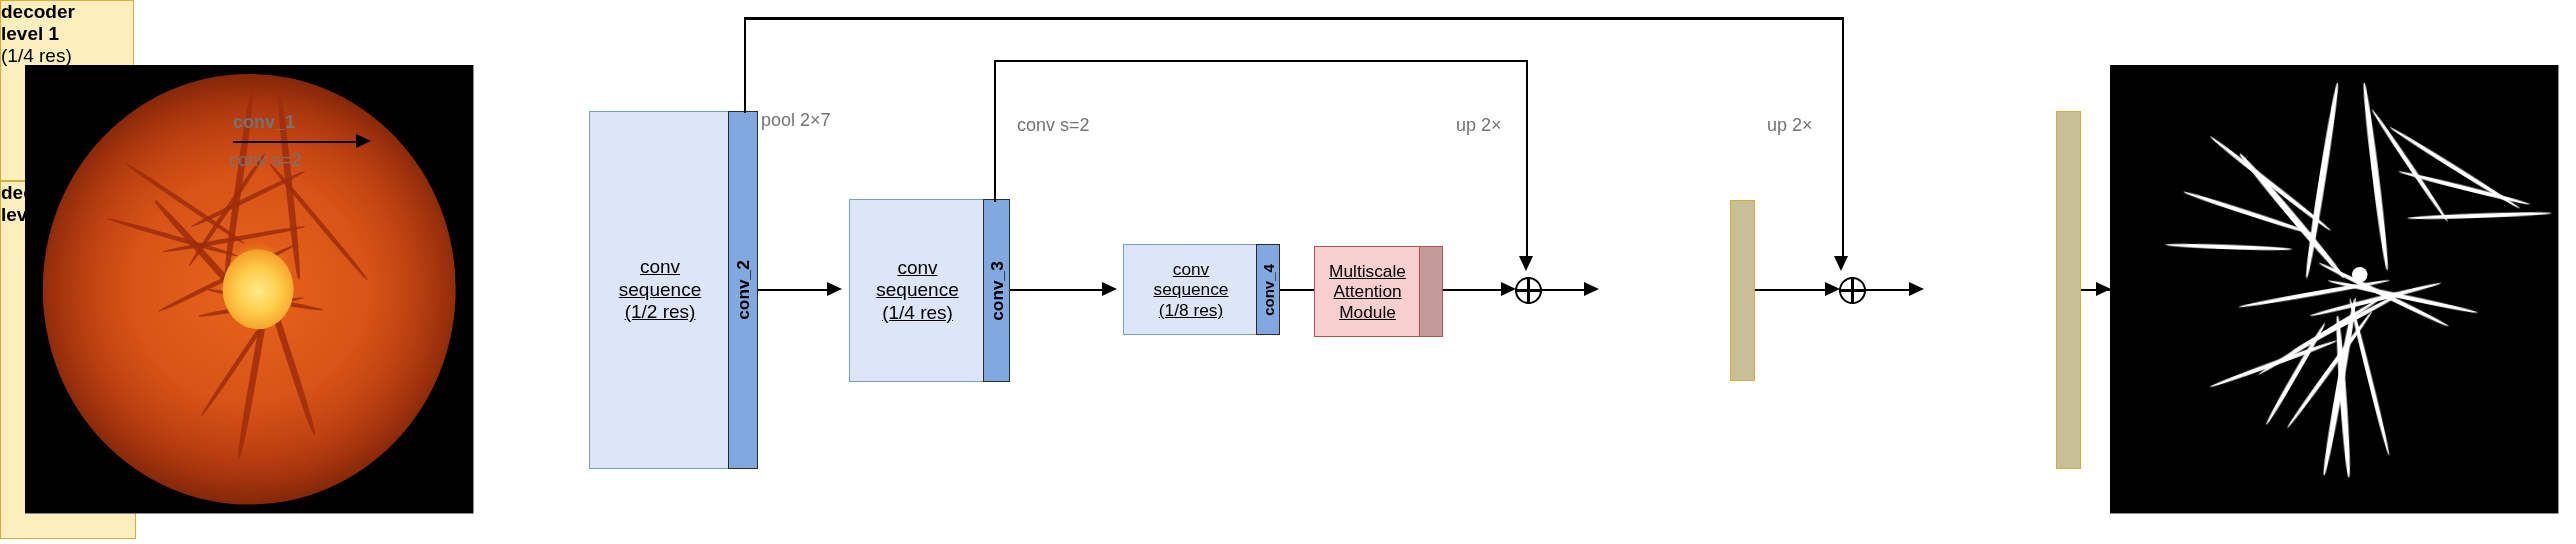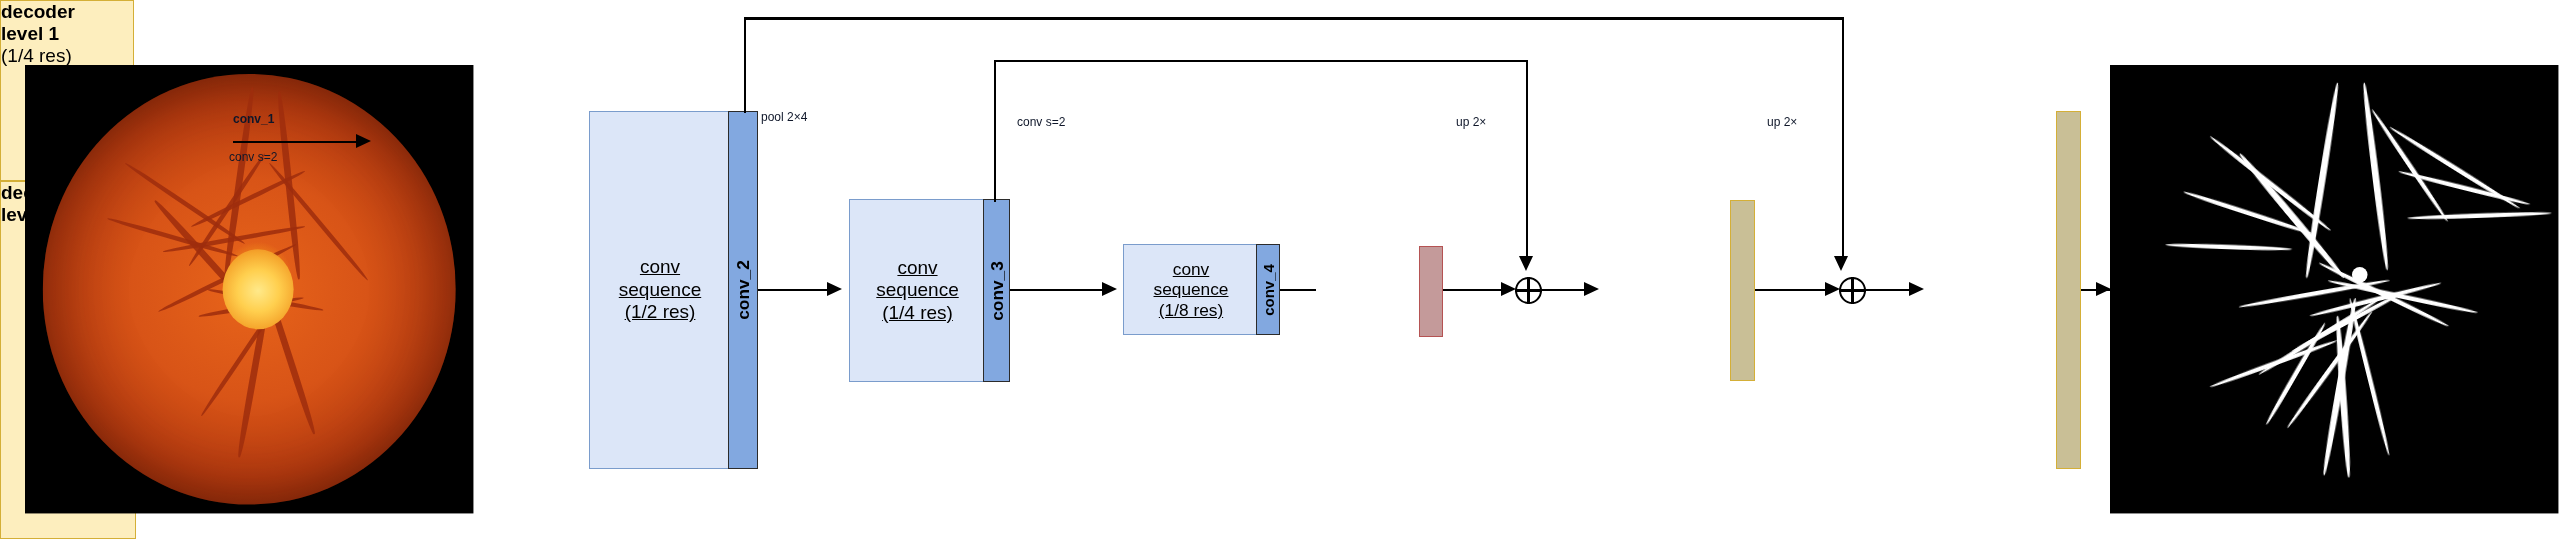--- a/index.html
+++ b/index.html
@@ -113,22 +113,22 @@
     white-space: pre-line;
   }
   .dec-res {
     font-size: 19px;
     white-space: nowrap;
   }
 
   
   .lbl {
     position: absolute;
-    font-size: 12px;
-    color: #0f172a;
+    font-size: 18px;
+    color: #737373;
     white-space: nowrap;
   }
   .lbl.bold { font-weight: bold; }
 
   
   .hline { position: absolute; background: #000; height: 2.4px; }
   .vline { position: absolute; background: #000; width: 2.4px; }
   .arrow-r {
     position: absolute;
     width: 0; height: 0;
@@ -216,21 +216,21 @@
   <div class="arrow-r" style="left:356px; top:134px;"></div>
   <div class="lbl" style="left:229px; top:150px;">conv s=2</div>
 
   <div class="blk-body conv-body" style="left:589px; top:111px; width:142px; height:358px;">conv
 sequence
 (1/2 res)</div>
   <div class="conv-strip" style="left:728px; top:111px; width:30px; height:358px;">
     <span class="strip-label">conv_2</span>
   </div>
 
-  <div class="lbl" style="left:761px; top:110px;">pool 2×4</div>
+  <div class="lbl" style="left:761px; top:110px;">pool 2×7</div>
   <div class="hline" style="left:758px; top:289px; width:72px;"></div>
   <div class="arrow-r" style="left:827px; top:282px;"></div>
 
   <div class="blk-body conv-body" style="left:849px; top:199px; width:137px; height:183px;">conv
 sequence
 (1/4 res)</div>
   <div class="conv-strip" style="left:983px; top:199px; width:27px; height:183px;">
     <span class="strip-label">conv_3</span>
   </div>
 
@@ -240,20 +240,23 @@
 
   <div class="blk-body conv-body" style="left:1123px; top:244px; width:136px; height:91px; font-size:17.3px;">conv
 sequence
 (1/8 res)</div>
   <div class="conv-strip" style="left:1256px; top:244px; width:23.6px; height:91px;">
     <span class="strip-label" style="font-size:15px;">conv_4</span>
   </div>
 
   <div class="hline" style="left:1280px; top:289px; width:36px;"></div>
 
+  <div class="blk-body mam-body" style="left:1314px; top:246px; width:107px; height:91px; font-size:17.3px;">Multiscale
+Attention
+Module</div>
   <div class="mam-strip" style="left:1419px; top:246px; width:23.6px; height:91px;"></div>
 
   <div class="lbl" style="left:1456px; top:115px;">up 2×</div>
   <div class="hline" style="left:1443px; top:289px; width:63px;"></div>
   <div class="arrow-r" style="left:1501px; top:282px;"></div>
   <div class="sumnode" style="left:1515px; top:277px;"></div>
 
   <div class="hline" style="left:1541px; top:289px; width:47px;"></div>
   <div class="arrow-r" style="left:1584px; top:282px;"></div>
 

